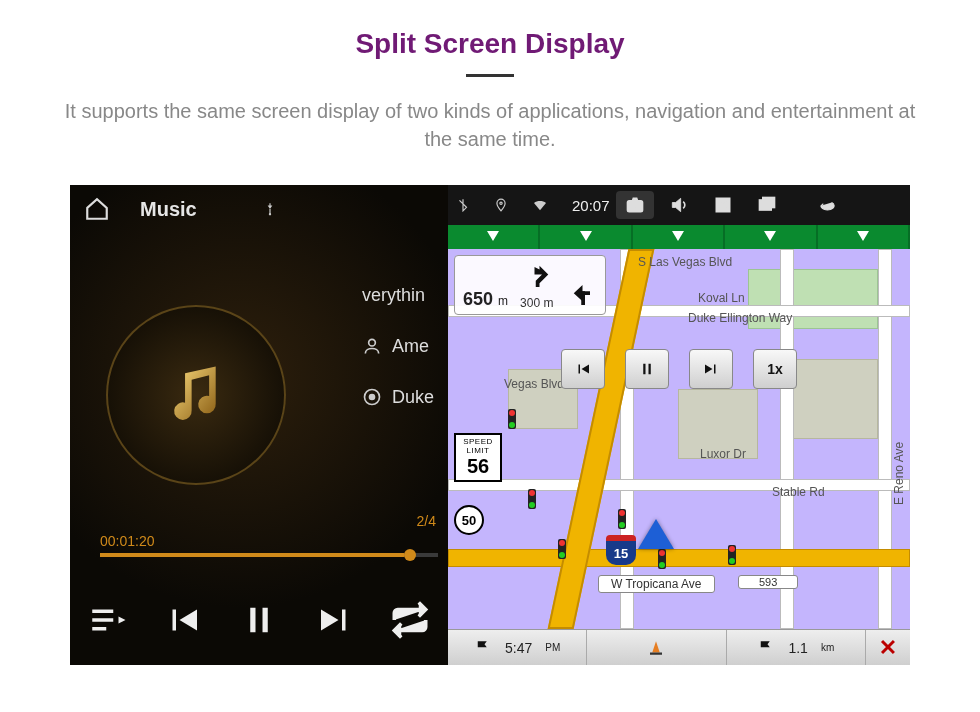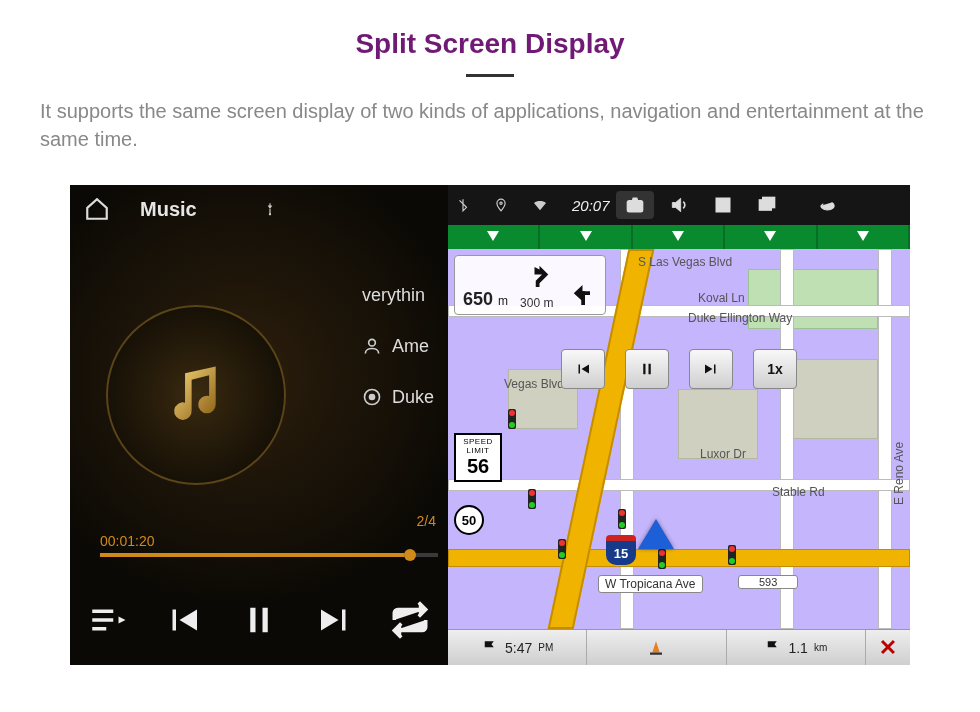--- a/index.html
+++ b/index.html
@@ -18,21 +18,22 @@
 }
 .title-underline {
   width: 48px;
   height: 3px;
   background: #333;
   margin: 14px auto 0;
 }
 .page-subtitle {
   font-size: 20px;
   color: #888;
-  margin: 20px 40px 0;
+  text-align: center;
+  margin: 20px 60px 0;
   line-height: 1.4;
 }
 .device {
   position: relative;
   width: 840px;
   height: 480px;
   margin: 32px auto 0;
   background: #000;
   overflow: hidden;
 }
@@ -101,21 +102,21 @@
   background: #e5e6d4;
 }
 .statusbar {
   height: 40px;
   background: #151515;
   display: flex; align-items: center;
   padding: 0 8px;
   color: #eee;
   gap: 6px;
 }
-.status-icons-l { display:flex; gap:24px; align-items:center;font-style:italic; }
+.status-icons-l { display:flex; gap:24px; align-items:center; }
 .status-time { font-size: 15px; }
 .sb-btn {
   width: 38px; height: 28px;
   display:flex; align-items:center; justify-content:center;
 }
 .sb-btn.boxed { background:#333; border-radius:4px; }
 .sb-btn svg { width:20px; height:20px; fill:#ddd; stroke:#ddd; }
 .back-btn { margin-left: 14px; }
 .greenbar {
   height: 24px;
@@ -131,21 +132,21 @@
   position: absolute; left:0; right:0; top:64px; bottom:36px;
   background: #c4b5fd;
   overflow:hidden;
 }
 .road-v { position:absolute; top:0; bottom:0; width:14px; background:#fff; border:1px solid #bbb; }
 .road-h { position:absolute; left:0; right:0; height:12px; background:#fff; border:1px solid #bbb; }
 .road-h.yellow { background:#f0b400; border-color:#c48c00; height:18px; }
 .hwy { position:absolute; width:26px; background:#f0b400; border:2px solid #c48c00; transform: skewX(-12deg); }
 .street-label { position:absolute; font-size:12px; color:#555; white-space:nowrap; }
 .street-label.v { transform: rotate(-90deg); transform-origin: left top; }
-.road-sign-label { position:absolute; background:#fff; border:1px solid #888; font-size:12px; padding:1px 6px; border-radius:3px; color:#333; }
+.road-sign-label { position:absolute; background:#fff; border:1px solid #888; font-size:12px; padding:1px 12px; border-radius:3px; color:#333; }
 .turn-box {
   position:absolute; left:6px; top:6px;
   background: rgba(255,255,255,0.92);
   border:1px solid #999; border-radius:4px;
   padding:6px 10px 4px 8px;
   display:flex; gap:12px; align-items:flex-end;
 }
 .turn-box .d1 { font-size:18px; font-weight:bold; color:#222; }
 .turn-box .d1 small{ font-size:12px; font-weight:normal; }
 .turn-box svg { width:30px; height:30px; }
@@ -188,21 +189,21 @@
 .traffic-light::before{content:"";position:absolute;top:1px;left:1px;width:6px;height:6px;border-radius:50%;background:#e33;}
 .traffic-light::after{content:"";position:absolute;bottom:1px;left:1px;width:6px;height:6px;border-radius:50%;background:#2c2;}
 .bottombar {
   position:absolute; left:0; right:0; bottom:0; height:36px;
   background: linear-gradient(#eee,#cfcfcf);
   border-top:1px solid #999;
   display:flex; align-items:center;
 }
 .bb-cell {
   flex:1; height:100%; border-right:1px solid #aaa;
-  display:flex; align-items:center; justify-content:center; gap:6px;
+  display:flex; align-items:center; justify-content:center; gap:13px;
   font-size:14px; color:#222;
 }
 .bb-cell:last-child{border-right:none;}
 .bb-cell svg { width:18px; height:18px; }
 .bb-close { flex:0 0 44px; font-size:22px; color:#b00; font-weight:bold; }
 .bldg { position:absolute; background:#cfd0c0; border:1px solid #b6b79f; }
 </style>
 </head>
 <body>
 

